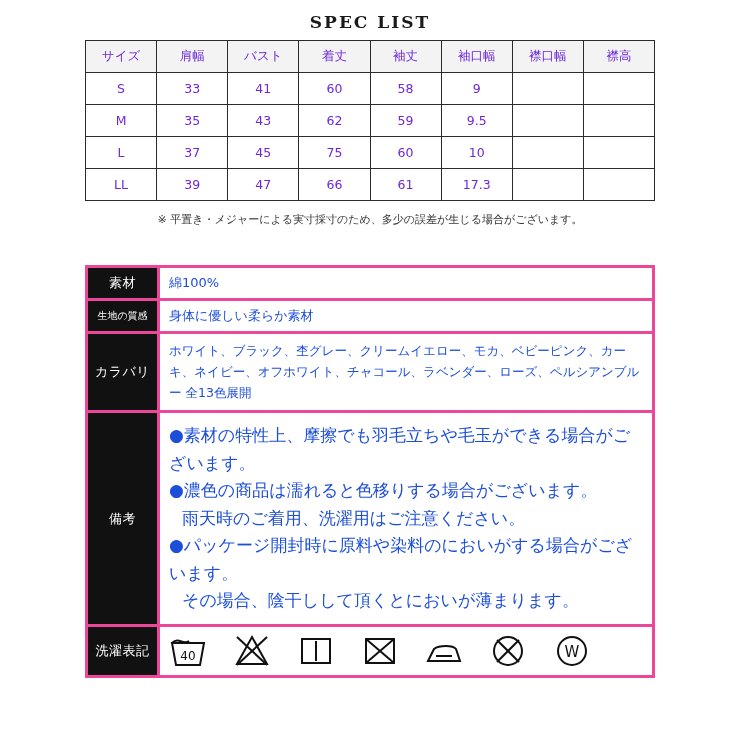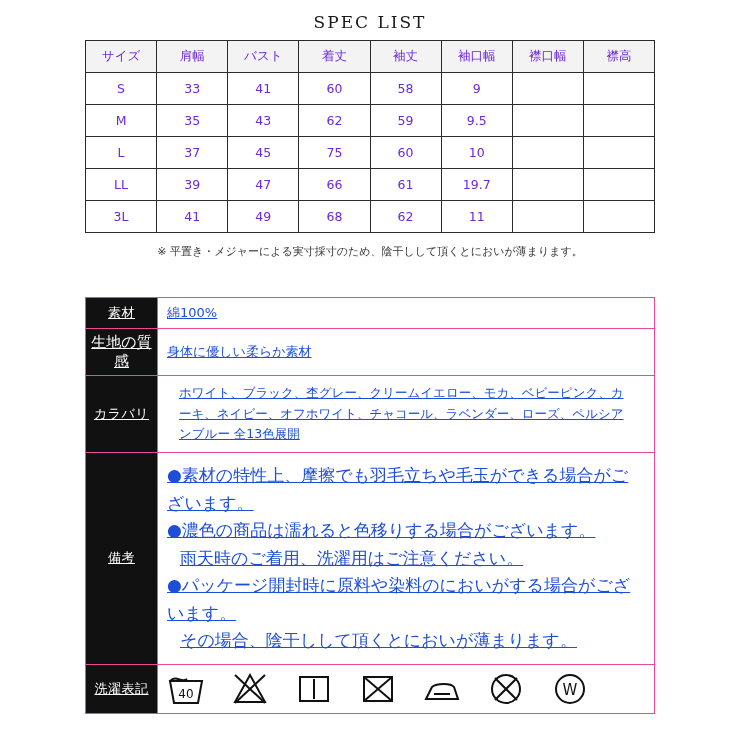--- a/index.html
+++ b/index.html
@@ -23,20 +23,21 @@
 
   
   .spec-title {
     text-align: center;
     font-size: 17px;
     letter-spacing: 2px;
     padding-top: 12px;
     padding-bottom: 8px;
     color: #1a1a1a;
     font-family: "DejaVu Serif", "Liberation Serif", serif;
+    font-weight: bold;
   }
   .spec-wrap {
     padding: 0 85px;
     box-sizing: border-box;
   }
   table.spec {
     width: 100%;
     border-collapse: collapse;
     table-layout: fixed;
   }
@@ -67,54 +68,53 @@
     padding: 0 85px;
     box-sizing: border-box;
     margin-top: 38px;
   }
   table.info {
     width: 100%;
     border-collapse: collapse;
     table-layout: fixed;
   }
   table.info td {
-    border: 1px solid #ec4899;
+    border: 3px solid #ec4899;
     font-size: 13px;
     vertical-align: middle;
-    text-decoration: underline;
   }
   td.lbl {
     background: #111111;
     color: #ffffff;
     text-align: center;
     font-size: 13px;
     width: 72px;
     padding: 4px 2px;
     letter-spacing: 0.5px;
   }
   td.lbl.small {
-    font-size: 15px;
+    font-size: 10px;
     letter-spacing: 0;
   }
   td.val {
     padding: 5px 9px;
     color: #1d4ed8;
     line-height: 1.55;
   }
   td.val.center {
     text-align: center;
     padding: 5px 4px;
   }
   .row-h {
     height: 31px;
   }
   .colorvar td.val {
     font-size: 12.5px;
     line-height: 1.65;
-    padding: 7px 21px;
+    padding: 7px 9px;
   }
   .notes td.val {
     font-size: 17px;
     line-height: 1.62;
     padding: 9px 9px;
   }
   .notes .indent {
     padding-left: 13px;
   }
 
@@ -190,37 +190,27 @@
           <td>10</td>
           <td></td>
           <td></td>
         </tr>
         <tr>
           <td>LL</td>
           <td>39</td>
           <td>47</td>
           <td>66</td>
           <td>61</td>
-          <td>19.7</td>
-          <td></td>
-          <td></td>
-        </tr>
-        <tr>
-          <td>3L</td>
-          <td>41</td>
-          <td>49</td>
-          <td>68</td>
-          <td>62</td>
-          <td>11</td>
+          <td>17.3</td>
           <td></td>
           <td></td>
         </tr>
       </tbody>
     </table>
-    <div class="spec-note">※ 平置き・メジャーによる実寸採寸のため、陰干しして頂くとにおいが薄まります。</div>
+    <div class="spec-note">※ 平置き・メジャーによる実寸採寸のため、多少の誤差が生じる場合がございます。</div>
   </div>
 
   <div class="info-wrap">
     <table class="info">
       <colgroup>
         <col style="width:72px">
         <col style="width:108px">
         <col style="width:72px">
         <col style="width:108px">
         <col style="width:72px">

